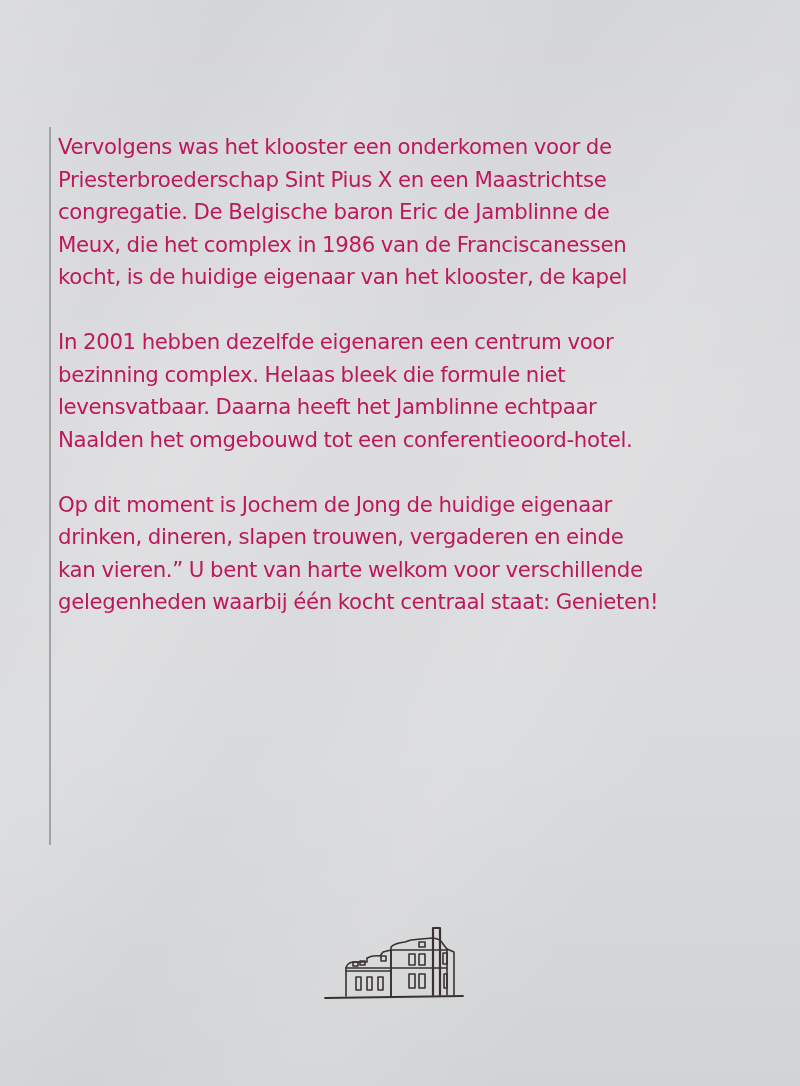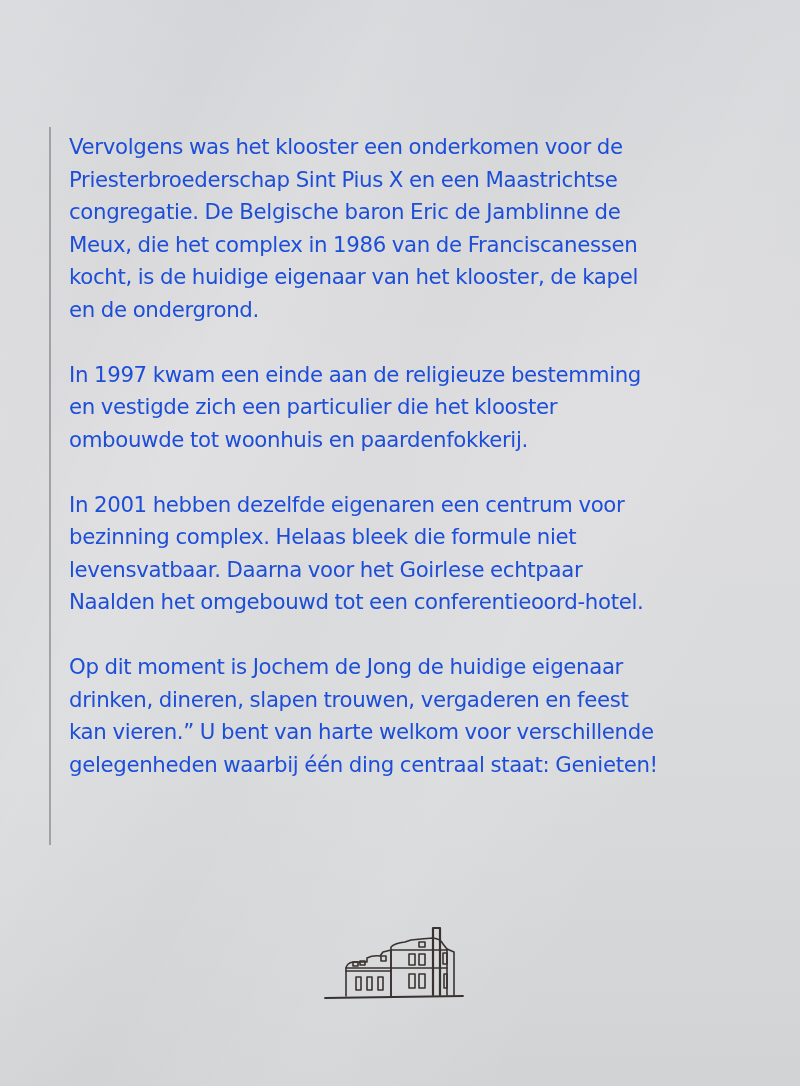--- a/index.html
+++ b/index.html
@@ -28,24 +28,24 @@
       position: absolute;
       left: 49px;
       top: 127px;
       width: 2px;
       height: 718px;
       background: #8e8f92;
       opacity: 0.75;
     }
     .text-block {
       position: absolute;
-      left: 69px;
+      left: 58px;
       top: 131px;
       width: 720px;
-      color: #1d4ed8;
+      color: #be185d;
       font-size: 21.3px;
       line-height: 32.5px;
       letter-spacing: -0.35px;
       word-spacing: -0.5px;
     }
     .para {
       margin: 0 0 32.5px 0;
       white-space: nowrap;
     }
     .para .line {
@@ -70,38 +70,32 @@
 <div class="page">
   <div class="margin-rule"></div>
 
   <div class="text-block">
     <p class="para">
       <span class="line">Vervolgens was het klooster een onderkomen voor de</span>
       <span class="line">Priesterbroederschap Sint Pius X en een Maastrichtse</span>
       <span class="line">congregatie. De Belgische baron Eric de Jamblinne de</span>
       <span class="line">Meux, die het complex in 1986 van de Franciscanessen</span>
       <span class="line">kocht, is de huidige eigenaar van het klooster, de kapel</span>
-      <span class="line">en de ondergrond.</span>
-    </p>
-    <p class="para">
-      <span class="line">In 1997 kwam een einde aan de religieuze bestemming</span>
-      <span class="line">en vestigde zich een particulier die het klooster</span>
-      <span class="line">ombouwde tot woonhuis en paardenfokkerij.</span>
     </p>
     <p class="para">
       <span class="line">In 2001 hebben dezelfde eigenaren een centrum voor</span>
       <span class="line">bezinning complex. Helaas bleek die formule niet</span>
-      <span class="line">levensvatbaar. Daarna voor het Goirlese echtpaar</span>
+      <span class="line">levensvatbaar. Daarna heeft het Jamblinne echtpaar</span>
       <span class="line">Naalden het omgebouwd tot een conferentieoord-hotel.</span>
     </p>
     <p class="para">
       <span class="line">Op dit moment is Jochem de Jong de huidige eigenaar</span>
-      <span class="line">drinken, dineren, slapen trouwen, vergaderen en feest</span>
+      <span class="line">drinken, dineren, slapen trouwen, vergaderen en einde</span>
       <span class="line">kan vieren.” U bent van harte welkom voor verschillende</span>
-      <span class="line">gelegenheden waarbij één ding centraal staat: Genieten!</span>
+      <span class="line">gelegenheden waarbij één kocht centraal staat: Genieten!</span>
     </p>
   </div>
 
   <div class="logo">
     <svg viewBox="0 0 145 75" fill="none" stroke="#3a3230" stroke-width="1.6" stroke-linecap="round" stroke-linejoin="round">
 
       <path d="M2 73 L140 71" stroke-width="1.8"></path>
 
       <path d="M23 71 L23 43 Q24 38 30 37 L44 37 L44 33 Q50 30 57 31 L60 27 L68 25 L68 71"></path>
       <path d="M23 43 L68 43"></path>

